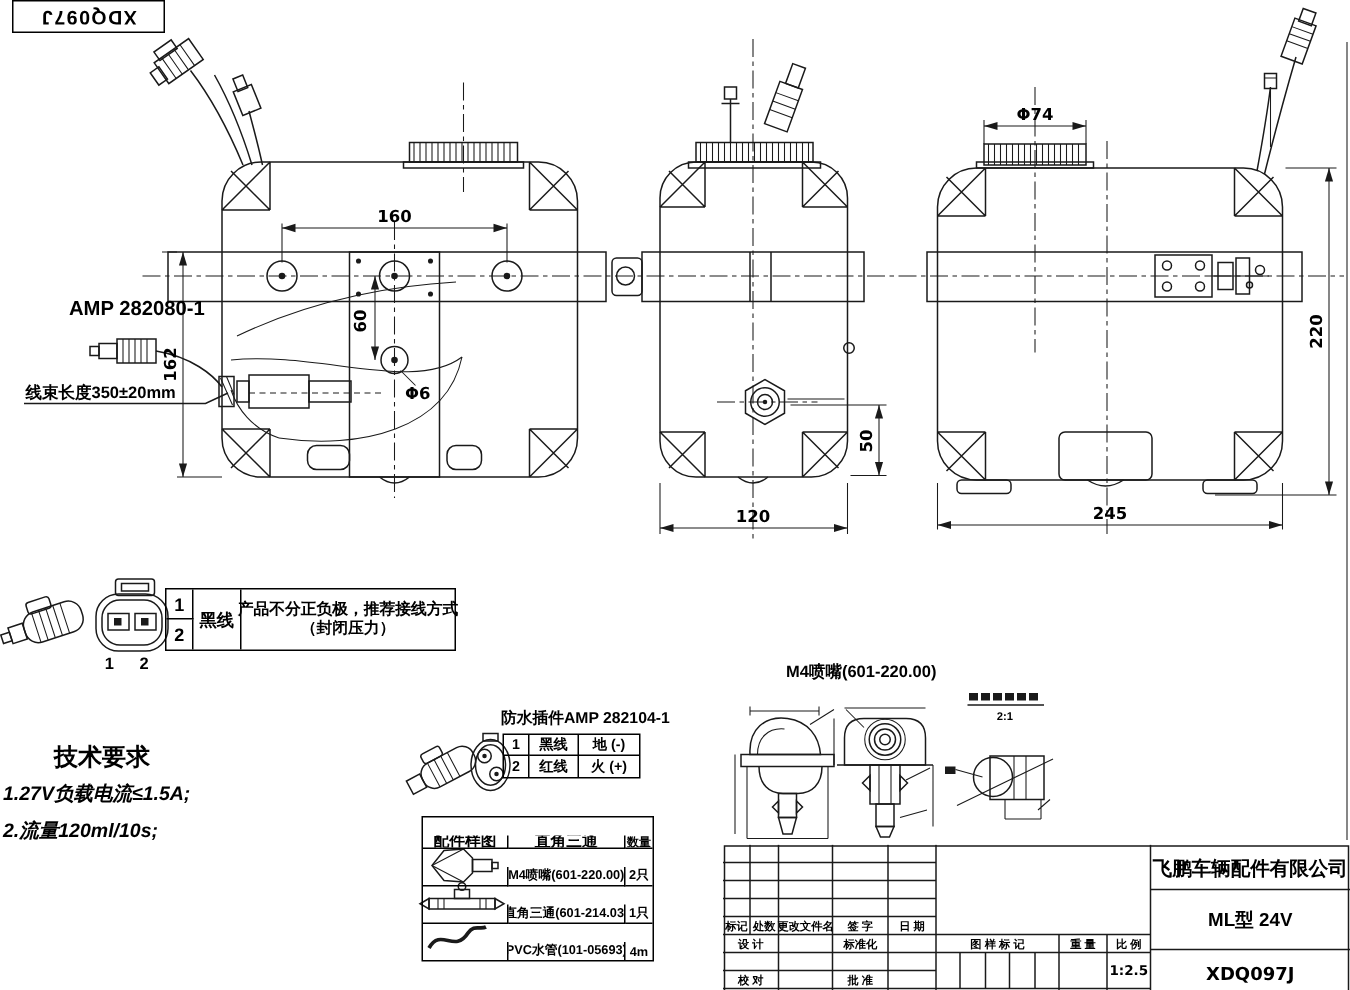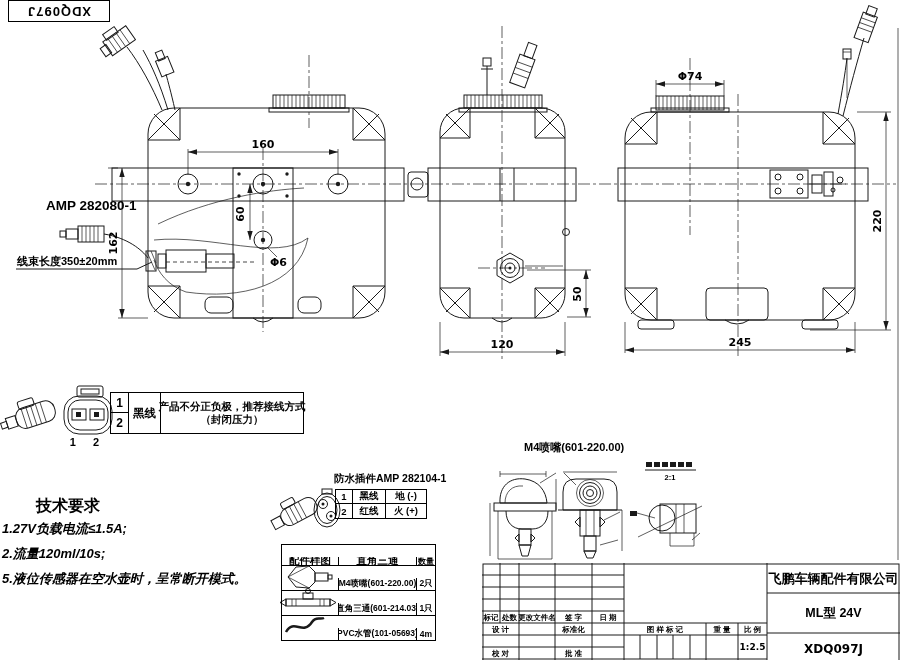--- a/index.html
+++ b/index.html
@@ -357,21 +357,20 @@
       <div>产品不分正负极，推荐接线方式</div>
       <div>（封闭压力）</div>
     </div>
     <div class="c bR" style="font-size:12px;grid-row:2;grid-column:1">2</div>
   </div>
 
   <div class="abs tech">
     <div class="tech-title">技术要求</div>
     <div class="tech-item">1.27V负载电流≤1.5A;</div>
     <div class="tech-item">2.流量120ml/10s;</div>
-    <div class="tech-item">5.液位传感器在空水壶时，呈常断开模式。</div>
   </div>
 
   <div class="abs plug2-title">防水插件AMP 282104-1</div>
   <div class="abs plug2-table">
     <div class="c bR bB">1</div>
     <div class="c bR bB">黑线</div>
     <div class="c bB">地 (-)</div>
     <div class="c bR">2</div>
     <div class="c bR">红线</div>
     <div class="c">火 (+)</div>

